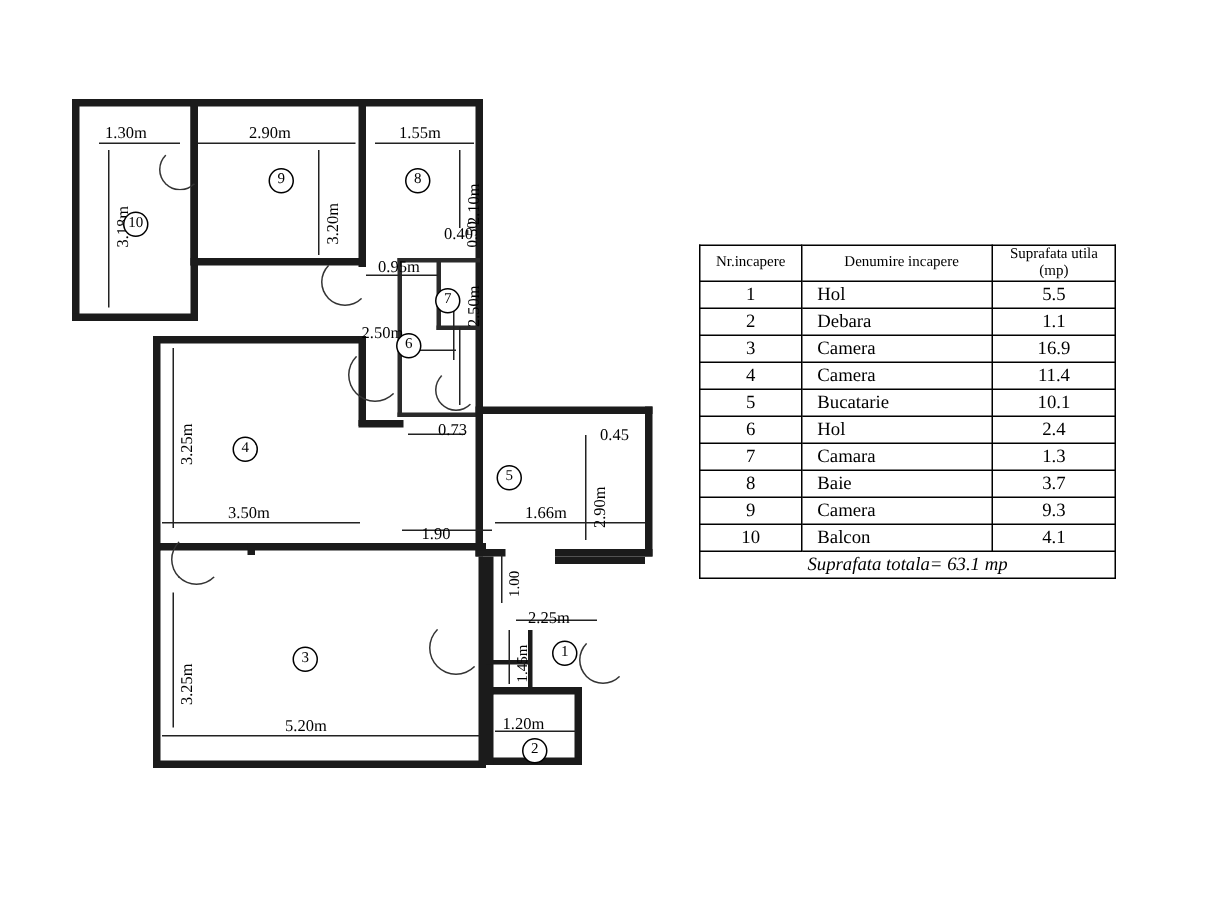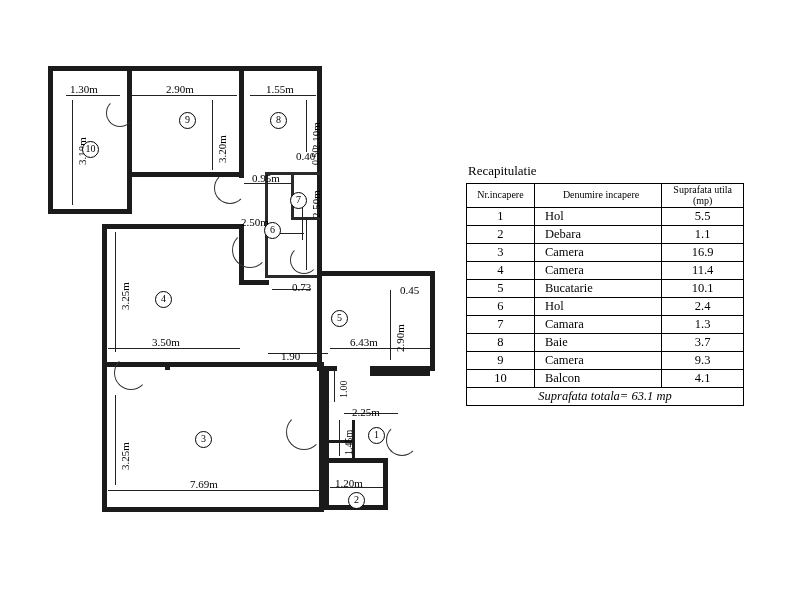--- a/index.html
+++ b/index.html
@@ -204,45 +204,44 @@
     <div class="dimlabel" style="left:296px; top:150px;">0.40</div>
     <div class="dimlabel" style="left:252px; top:172px;">0.95m</div>
     <div class="dimlabel vert" style="left:310px; top:165px; font-size:10px;">0.50</div>
 
     <div class="dimlabel" style="left:241px; top:216px;">2.50m</div>
     <div class="dimlabel vert" style="left:310px; top:218px;">2.50m</div>
     <div class="dimlabel" style="left:292px; top:281px;">0.73</div>
 
     <div class="dimlabel vert" style="left:119px; top:310px;">3.25m</div>
     <div class="dimlabel" style="left:152px; top:336px;">3.50m</div>
-    <div class="dimlabel" style="left:350px; top:336px;">6.43m</div>
+    <div class="dimlabel" style="left:350px; top:336px;">1.66m</div>
     <div class="dimlabel" style="left:281px; top:350px;">1.90</div>
     <div class="dimlabel vert" style="left:394px; top:352px;">2.90m</div>
     <div class="dimlabel" style="left:400px; top:284px;">0.45</div>
     <div class="dimlabel vert" style="left:338px; top:398px; font-size:10px;">1.00</div>
     <div class="dimlabel" style="left:352px; top:406px;">2.25m</div>
     <div class="dimlabel vert" style="left:343px; top:455px; font-size:10px;">1.45m</div>
     <div class="dimlabel vert" style="left:119px; top:470px;">3.25m</div>
-    <div class="dimlabel" style="left:190px; top:478px;">7.69m</div>
+    <div class="dimlabel" style="left:190px; top:478px;">5.20m</div>
     <div class="dimlabel" style="left:335px; top:477px;">1.20m</div>
 
     <div class="roomnum" style="left:82px; top:141px;">10</div>
     <div class="roomnum" style="left:179px; top:112px;">9</div>
     <div class="roomnum" style="left:270px; top:112px;">8</div>
     <div class="roomnum" style="left:290px; top:192px;">7</div>
     <div class="roomnum" style="left:264px; top:222px;">6</div>
     <div class="roomnum" style="left:155px; top:291px;">4</div>
     <div class="roomnum" style="left:331px; top:310px;">5</div>
     <div class="roomnum" style="left:195px; top:431px;">3</div>
     <div class="roomnum" style="left:368px; top:427px;">1</div>
     <div class="roomnum" style="left:348px; top:492px;">2</div>
   </div>
 
   <div id="recap-wrap">
-    <div id="recap-title">Recapitulatie</div>
 
     <table class="recap">
       <thead>
         <tr>
           <th class="col-nr">Nr.incapere</th>
           <th class="col-den" style="text-align:center;">Denumire incapere</th>
           <th class="col-sup">
             <span>Suprafata utila</span><br>
             <span>(mp)</span>
           </th>

